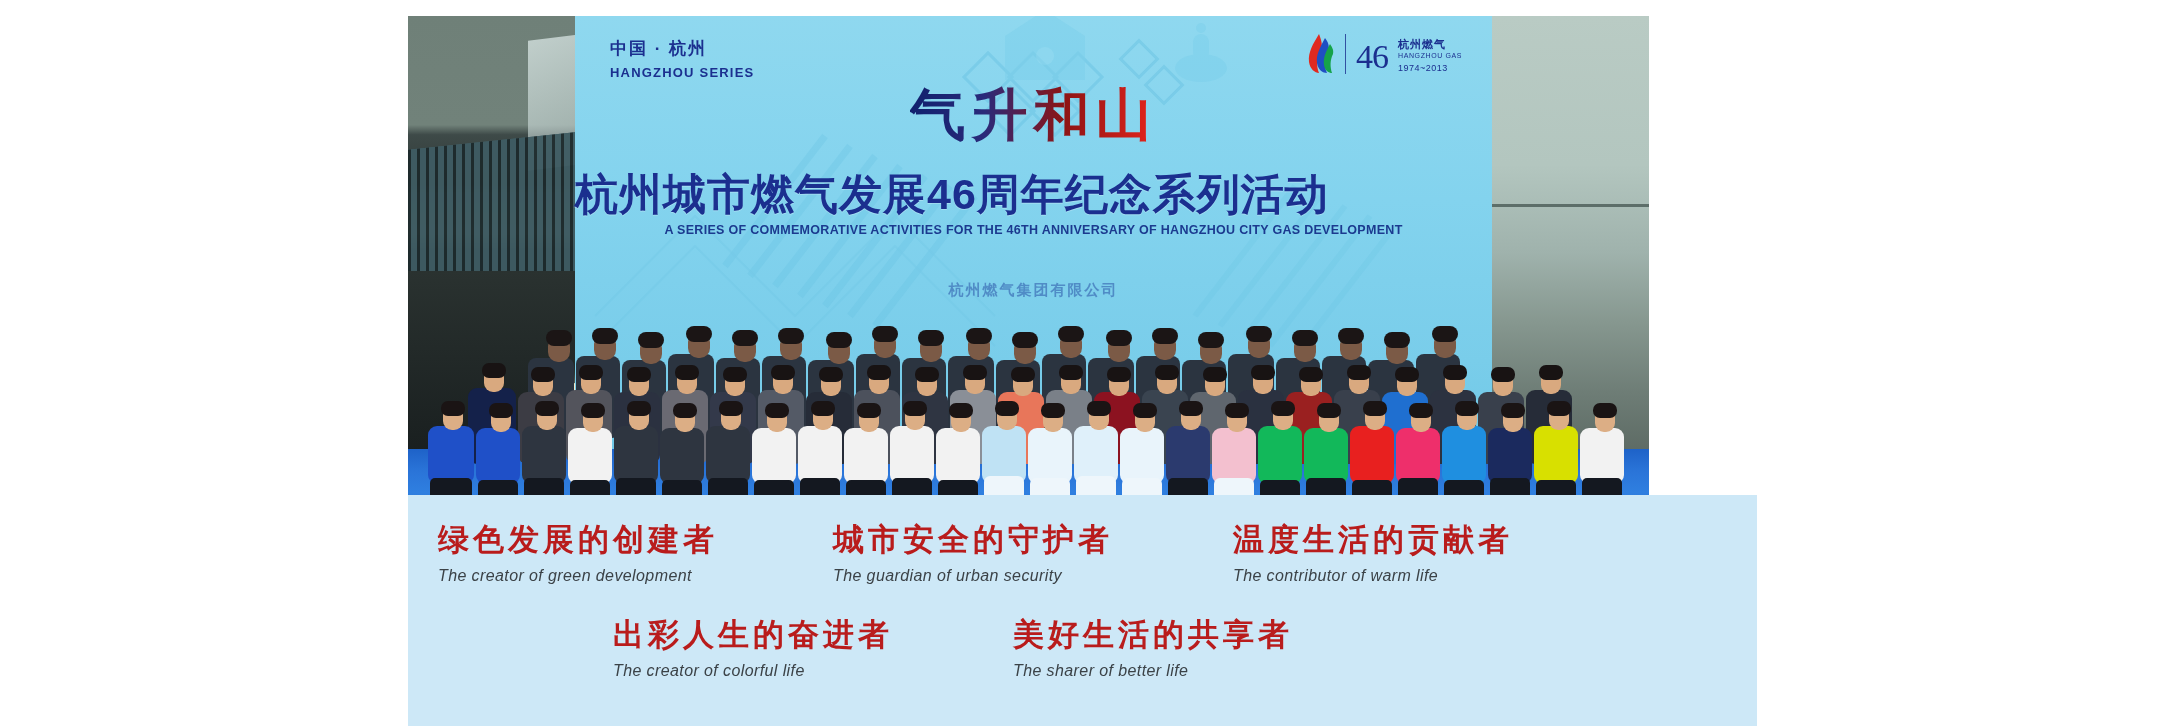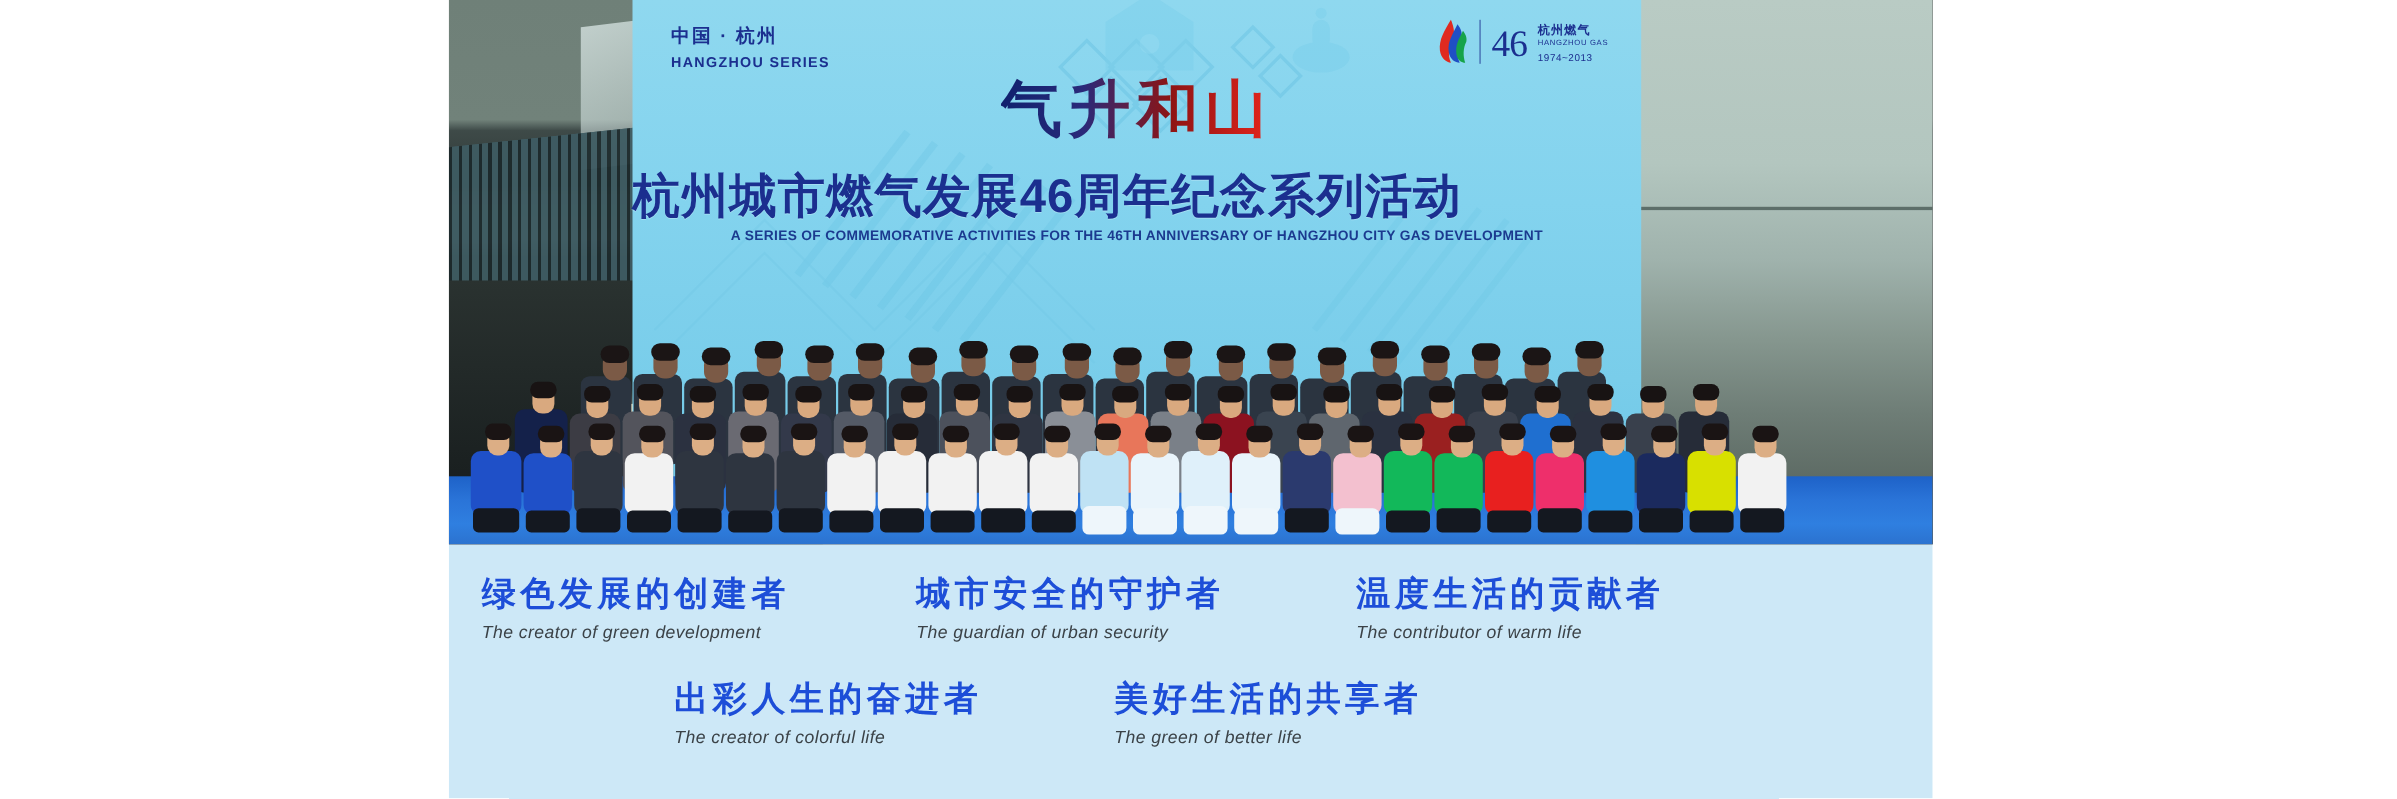--- a/index.html
+++ b/index.html
@@ -4,21 +4,21 @@
 <style>
   html,body{margin:0;padding:0;background:#ffffff;}
   body{width:2179px;height:726px;font-family:"Liberation Sans",sans-serif;overflow:hidden;}
 
   .page{position:relative;width:2179px;height:726px;background:#ffffff;}
 
   
   .content{position:absolute;left:408px;top:0;width:1349px;height:726px;overflow:hidden;}
 
   
-  .photo{position:relative;width:1349px;height:495px;overflow:hidden;background:#000000;}
+  .photo{position:relative;width:1241px;height:495px;overflow:hidden;background:#0369a1;margin-top:16px;}
 
   
   .hall{position:absolute;inset:0;
         background:
           linear-gradient(180deg,#6f8078 0%,#71827a 22%,#3e4a48 24%,#2f3937 34%,#4b5856 36%,#5b6a66 44%,#2b3331 47%,#222a29 75%,#171d1d 100%);}
   .hall-right{position:absolute;right:0;top:0;width:270px;height:100%;
         background:linear-gradient(180deg,#b9cbc4 0%,#b3c6bf 30%,#9fb2ac 48%,#86978f 62%,#6e7d76 76%,#4d5953 100%);}
   .hall-right:after{content:"";position:absolute;left:0;top:38%;width:100%;height:3px;background:rgba(30,45,42,.55);}
   .rail{position:absolute;left:0;top:118px;width:300px;height:150px;
         background:
@@ -65,21 +65,21 @@
 
   
   .crowd{position:absolute;left:0;right:0;bottom:0;height:195px;}
   .stage{position:absolute;left:0;right:0;bottom:0;height:62px;
          background:linear-gradient(180deg,#1e62c8,#2a74d8 35%,#2f7fe0 70%,#2b72cf);}
 
   
   .panel{position:absolute;left:0;top:495px;width:1349px;height:231px;background:#cde8f7;}
   .slogan-row{display:flex;}
   .slogan{box-sizing:border-box;}
-  .slogan .cn{font-size:31px;font-weight:bold;color:#1d4ed8;letter-spacing:4px;white-space:nowrap;line-height:1.1;}
+  .slogan .cn{font-size:31px;font-weight:bold;color:#b91c1c;letter-spacing:4px;white-space:nowrap;line-height:1.1;}
   .slogan .en{font-size:16px;font-style:italic;color:#3b4247;letter-spacing:.4px;white-space:nowrap;margin-top:10px;}
 
   .row1{position:absolute;left:0;top:28px;width:100%;}
   .row1 .slogan:nth-child(1){margin-left:30px;}
   .row1 .slogan:nth-child(2){margin-left:115px;}
   .row1 .slogan:nth-child(3){margin-left:120px;}
   .row2{position:absolute;left:0;top:123px;width:100%;}
   .row2 .slogan:nth-child(1){margin-left:205px;}
   .row2 .slogan:nth-child(2){margin-left:120px;}
 </style>
@@ -165,20 +165,21 @@
             <div class="l3">1974~2013</div>
           </div>
         </div>
 
         <div class="led-art">
           <span>气升和山</span>
         </div>
 
         <div class="led-title">杭州城市燃气发展46周年纪念系列活动</div>
         <div class="led-sub">A SERIES OF COMMEMORATIVE ACTIVITIES FOR THE 46TH ANNIVERSARY OF HANGZHOU CITY GAS DEVELOPMENT</div>
+        <div class="led-banner">杭州燃气集团有限公司</div>
       </div>
 
       <div class="crowd">
         <div class="stage"></div>
         <svg width="1349" height="195" viewBox="0 0 1349 195" style="position:absolute;left:0;bottom:0;" aria-hidden="true">
 
           <g>
             <g fill="#2b3440">
               <rect x="120" y="42" width="46" height="80" rx="8"></rect>
                 <rect x="168" y="40" width="44" height="82" rx="8"></rect>
@@ -462,19 +463,19 @@
         </div>
       </div>
 
       <div class="slogan-row row2">
         <div class="slogan">
           <div class="cn">出彩人生的奋进者</div>
           <div class="en">The creator of colorful life</div>
         </div>
         <div class="slogan">
           <div class="cn">美好生活的共享者</div>
-          <div class="en">The green of better life</div>
+          <div class="en">The sharer of better life</div>
         </div>
       </div>
 
     </div>
   </div>
 </div>
 
 </body></html>

